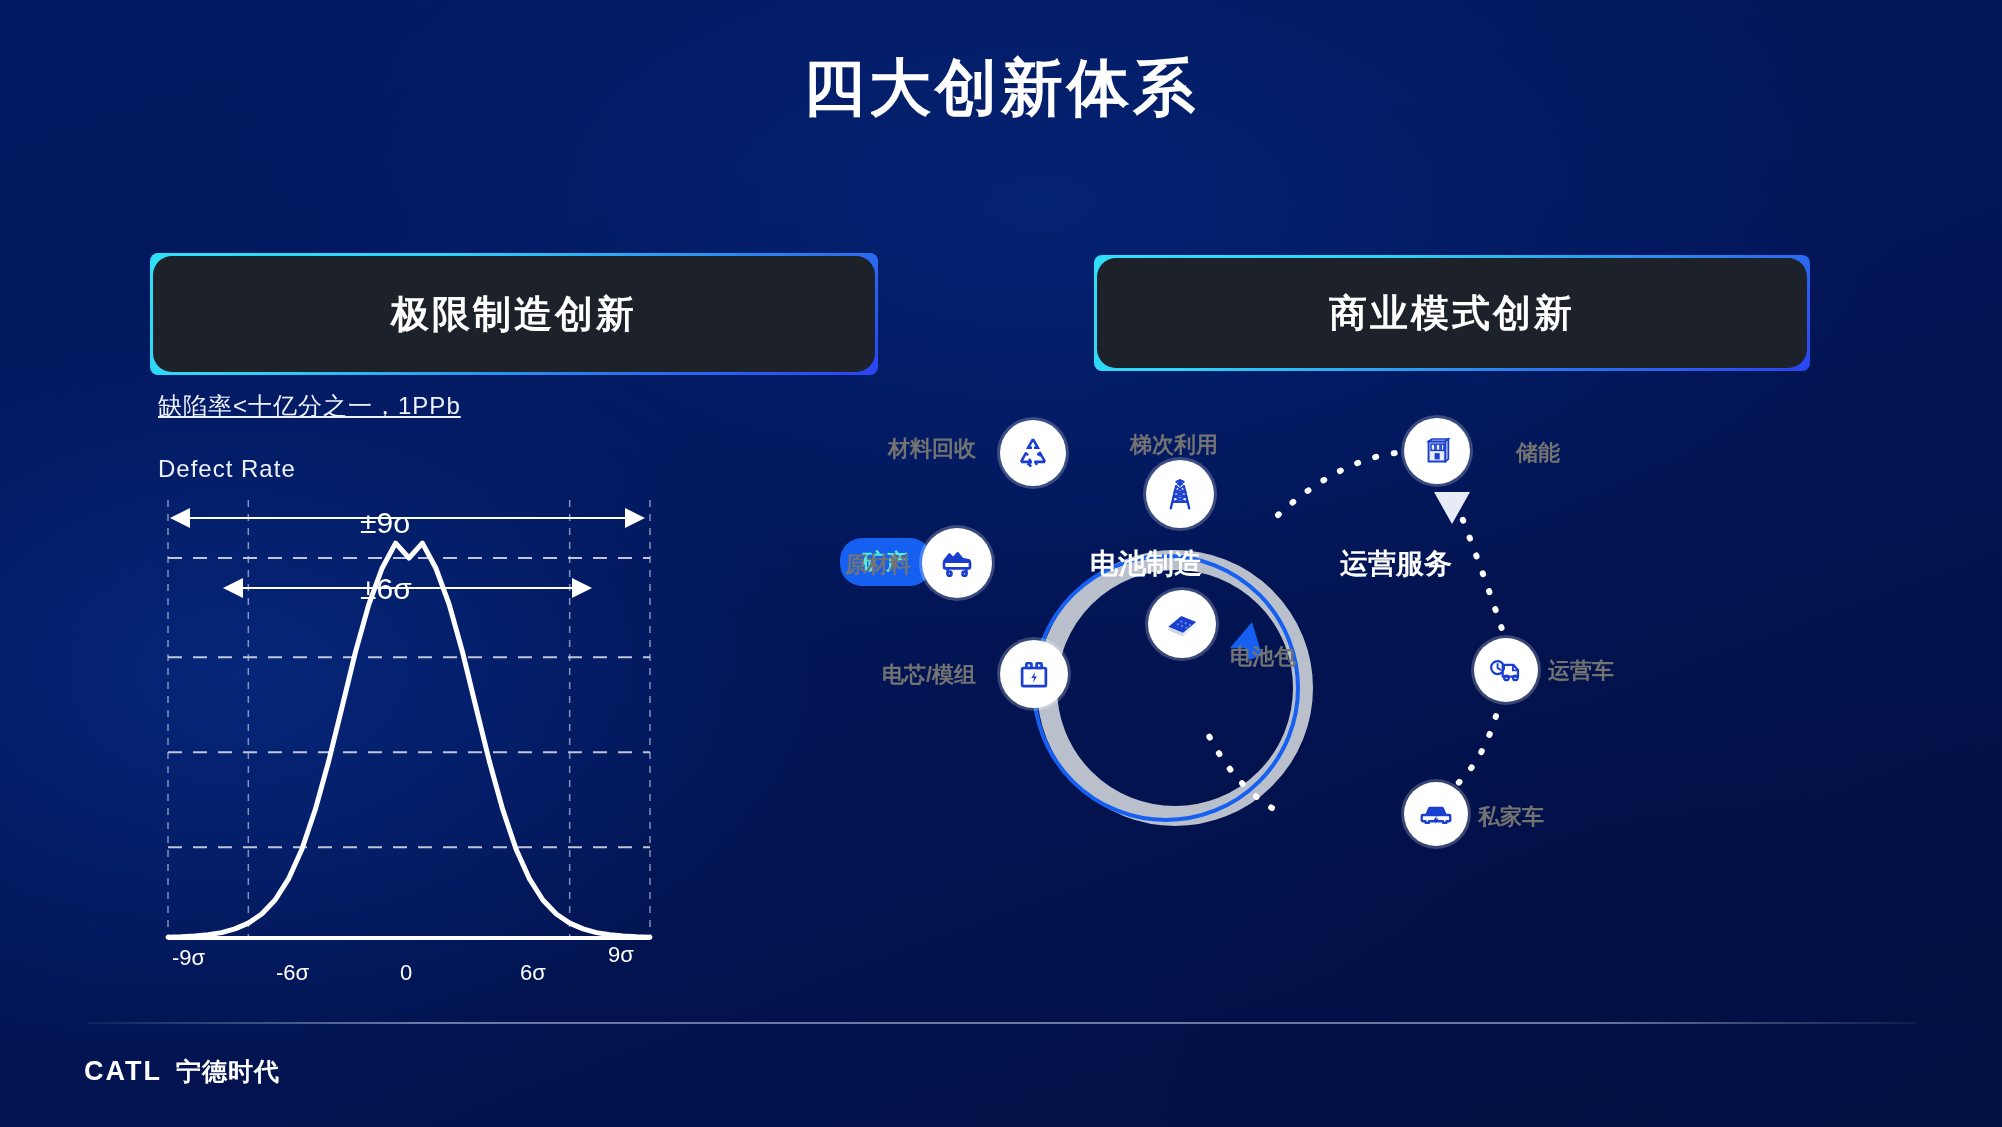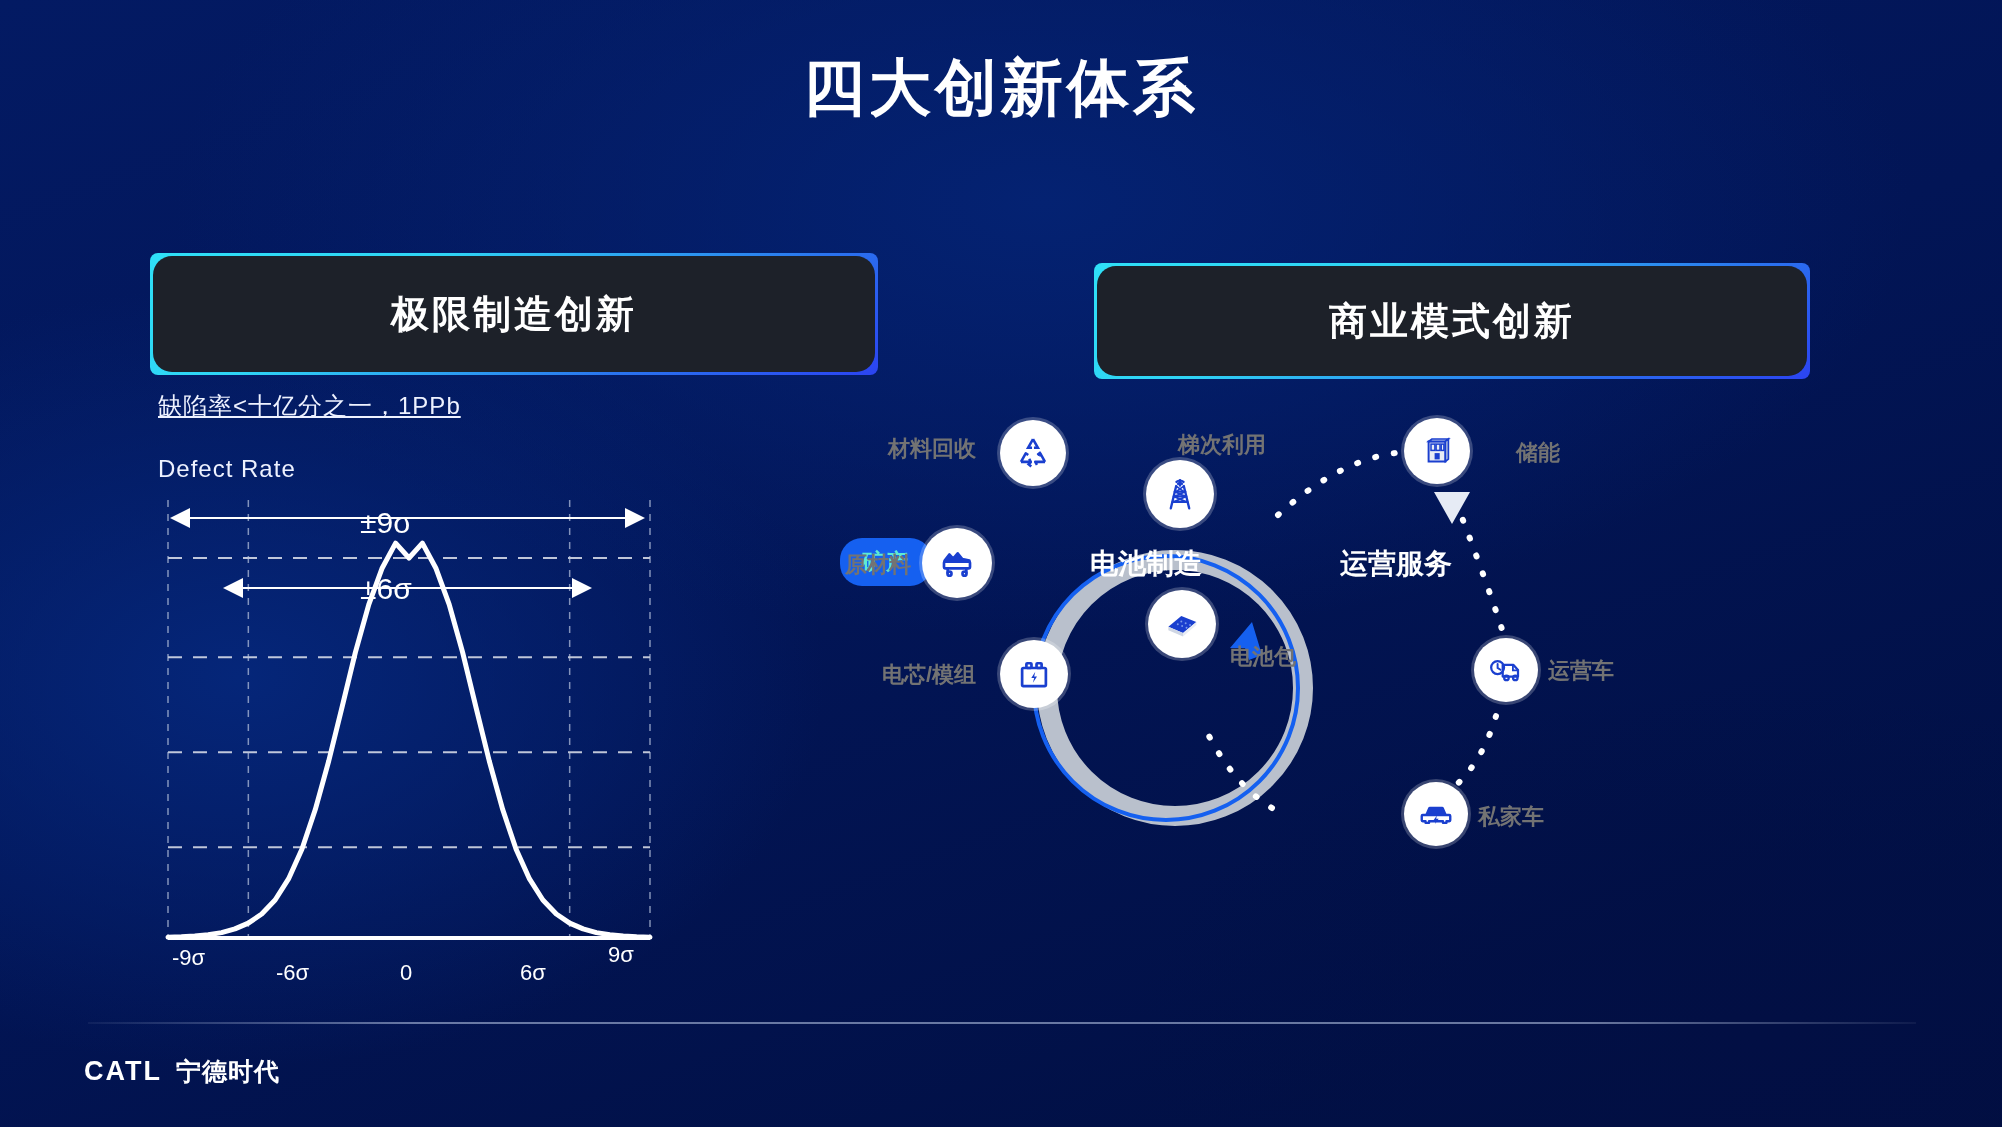--- a/index.html
+++ b/index.html
@@ -36,21 +36,21 @@
   .card-inner{
     width:100%;height:100%;
     background:#1d2129;
     border-radius:19px;
     display:flex;align-items:center;justify-content:center;
   }
   .card-label{
     color:#ffffff;font-size:38px;font-weight:bold;letter-spacing:3px;
   }
   #card-left{left:150px;top:253px;width:722px;height:116px;}
-  #card-right{left:1094px;top:255px;width:710px;height:110px;margin-top:8px;}
+  #card-right{left:1094px;top:255px;width:710px;height:110px;}
 
   
   .sub-line{
     position:absolute;left:158px;color:#eef2ff;font-size:24px;letter-spacing:1px;
   }
   #sub1{top:390px;text-decoration:underline;}
   #sub2{top:440px;margin-top:15px;}
 
   
   #chart-wrap{position:absolute;left:150px;top:470px;width:700px;height:520px;}
@@ -220,21 +220,21 @@
   <div class="icon-circle" style="left:246px;top:50px;width:68px;height:68px;">
     <svg width="38" height="38" viewBox="0 0 24 24" fill="none" stroke="#1a3fcf" stroke-width="1.5">
       <path d="M9.6 7 L6.2 21 M14.4 7 L17.8 21" stroke-linecap="round"></path>
       <path d="M8.7 10.5 L15.3 10.5 M8.1 13.5 L15.9 13.5 M7.4 17 L16.6 17" stroke-linecap="round"></path>
       <path d="M9.6 7 L14.4 10.5 M14.4 7 L9.6 10.5 M8.7 10.5 L15.3 13.5 M15.3 10.5 L8.7 13.5 M8.1 13.5 L15.9 17 M15.9 13.5 L8.1 17" stroke-width="1.1"></path>
       <path d="M12 3.2 v3.4" stroke-linecap="round"></path>
       <path d="M9.8 4.4 a3.2 3.2 0 0 1 4.4 0" stroke-linecap="round"></path>
       <path d="M10.8 5.6 a1.7 1.7 0 0 1 2.4 0" stroke-linecap="round"></path>
     </svg>
   </div>
-  <div class="node-label" style="left:230px;top:20px;margin-left:48px;">梯次利用</div>
+  <div class="node-label" style="left:230px;top:20px;">梯次利用</div>
 
   <div class="icon-circle" style="left:248px;top:180px;width:68px;height:68px;">
     <svg width="42" height="42" viewBox="0 0 24 24">
       <path d="M4.2 13.6 L11.6 7.4 L20.2 10.8 L12.6 17.2 Z" fill="#1a3fcf"></path>
       <path d="M4.2 13.6 L12.6 17.2 L12.6 19.1 L4.2 15.5 Z" fill="#cfd6e4"></path>
       <path d="M12.6 17.2 L20.2 10.8 L20.2 12.6 L12.6 19.1 Z" fill="#e8ecf4"></path>
       <g fill="#7b9ae8">
         <circle cx="9.6" cy="12.1" r="0.55"></circle>
           <circle cx="12.1" cy="13.1" r="0.55"></circle>
         <circle cx="14.6" cy="14.1" r="0.55"></circle>

